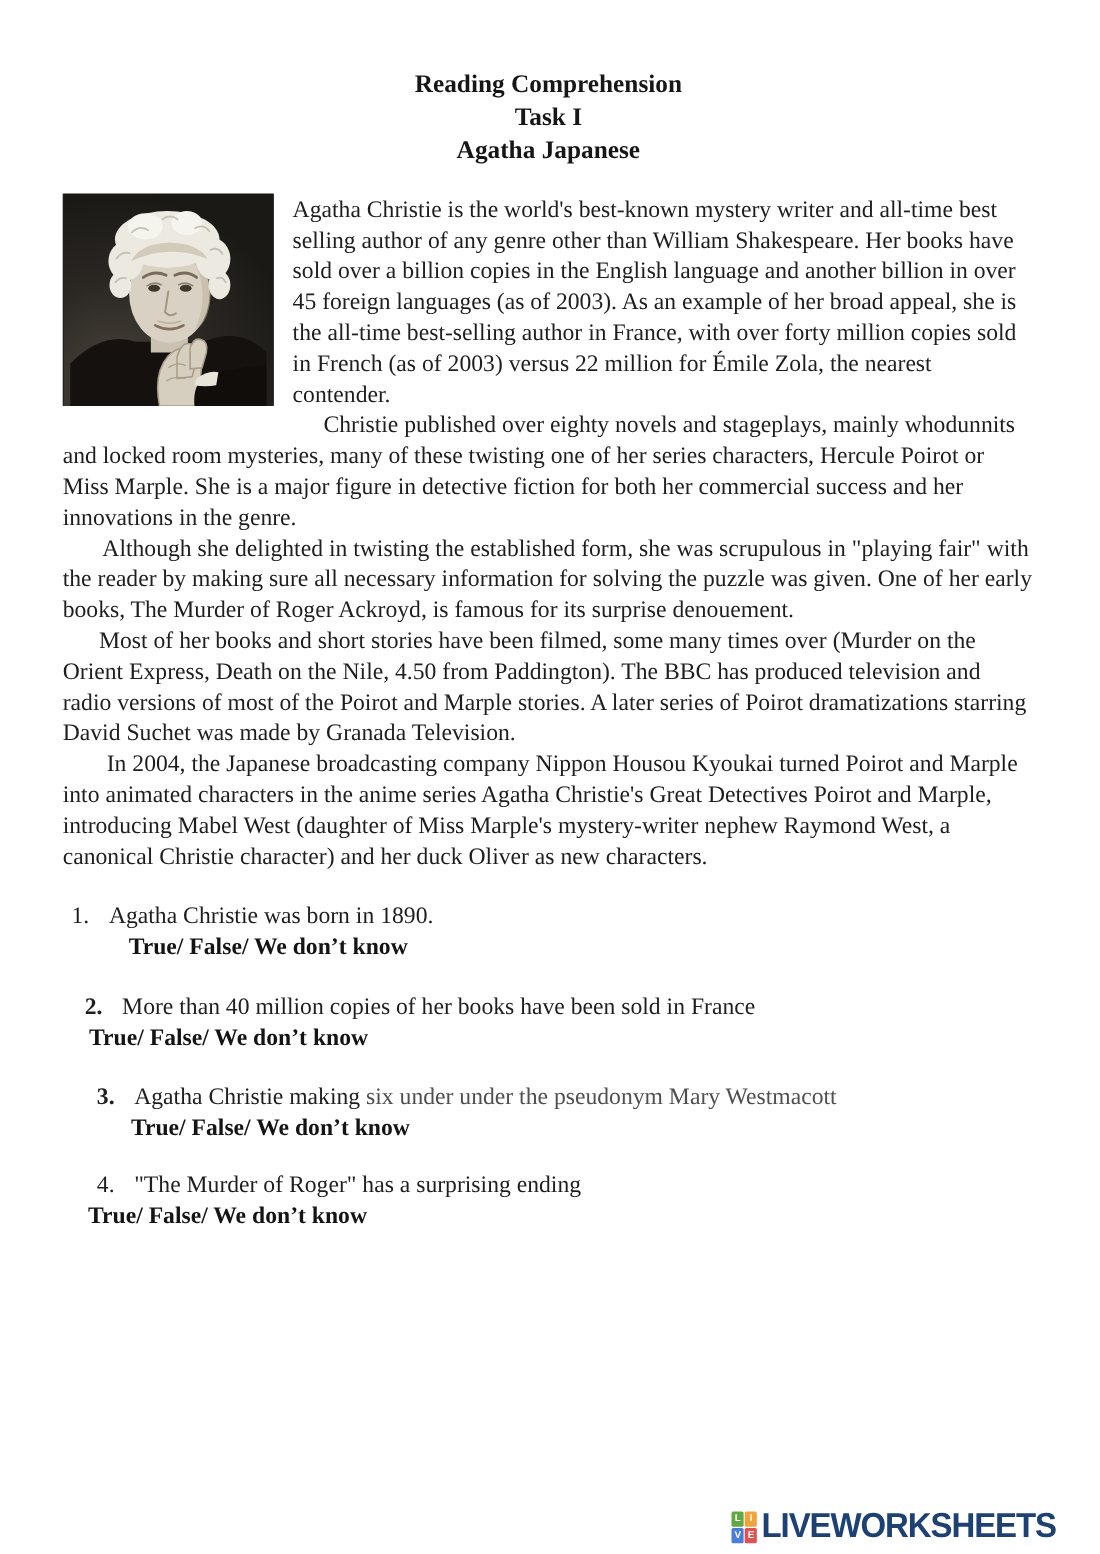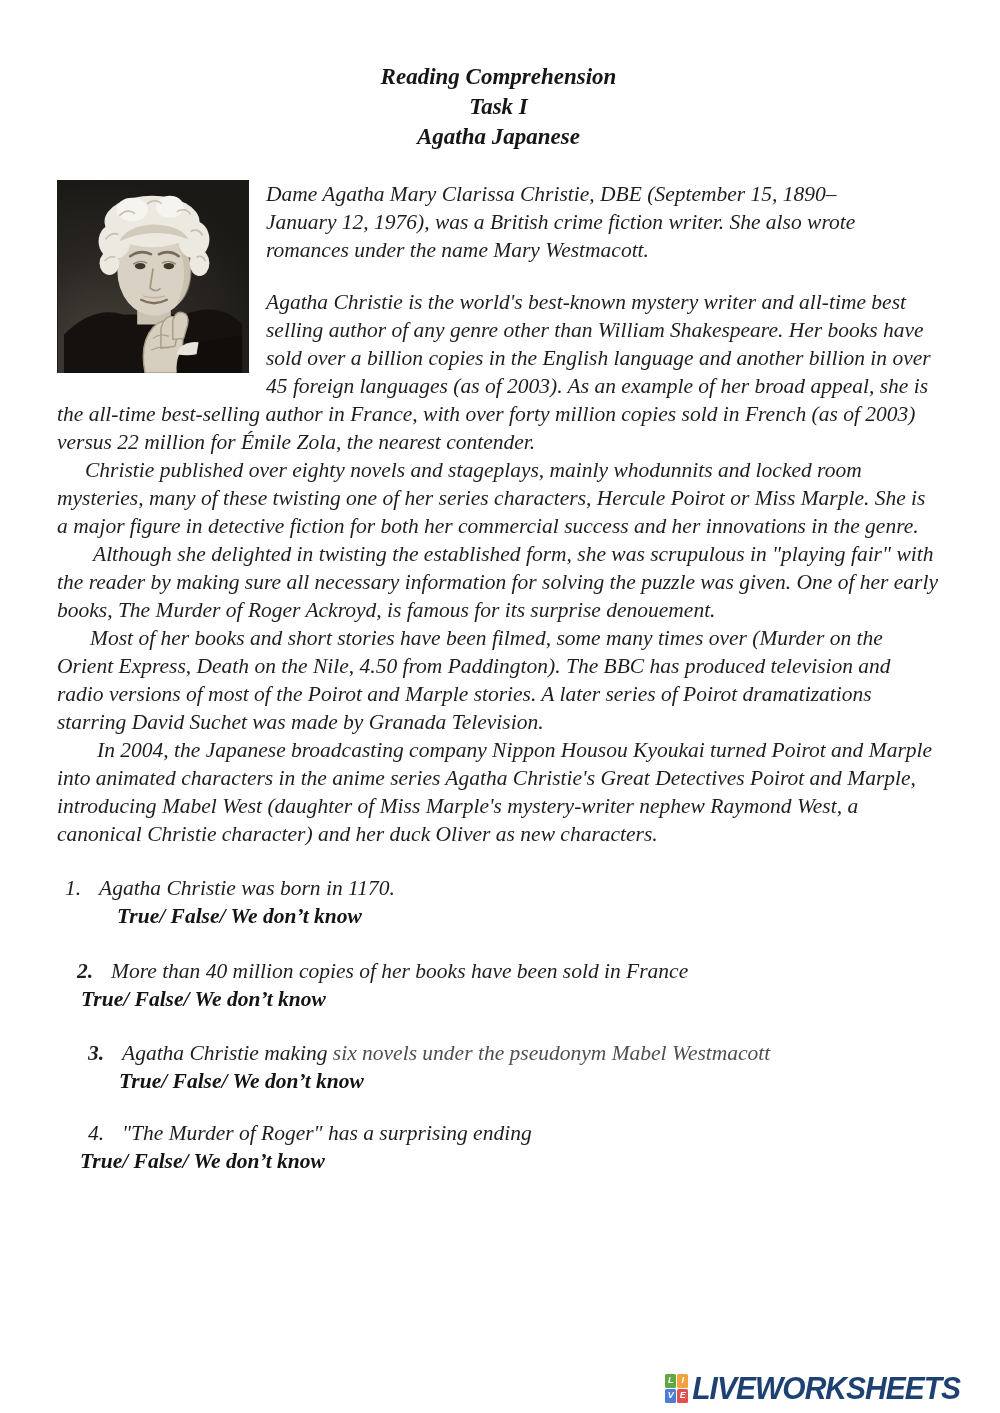--- a/index.html
+++ b/index.html
@@ -8,21 +8,20 @@
     background:#ffffff;
     font-family:"Liberation Serif","DejaVu Serif",serif;
     color:#1e1e1e;
     position:relative;
     overflow:hidden;
   }
   .page{
     position:absolute; inset:0;
     padding:62px 60px 0 57px;
     box-sizing:border-box;
-    font-style:italic;
   }
   
   .title-block{
     text-align:center;
     font-weight:bold;
     font-size:23px;
     line-height:30px;
     margin-bottom:0;
     color:#161616;
   }
@@ -175,47 +174,46 @@
         <g stroke="#a99c87" stroke-width="1.2" fill="none" opacity="0.9">
           <path d="M96,160 q8,-6 16,-2"></path>
           <path d="M94,172 q9,-5 18,-2"></path>
         </g>
 
         <path d="M120,195 q-2,-22 14,-30 l52,-8 v38z" fill="#100d0a"></path>
         <path d="M122,170 q10,-8 20,-6 l-2,12 q-10,2 -20,0z" fill="#e8e4da"></path>
       </svg>
     </figure>
 
-    <p class="p1">Dame Agatha Mary Clarissa Christie, DBE (September 15, 1890– January 12, 1976), was a British crime fiction writer. She also wrote romances under the name Mary Westmacott.</p>
     <p class="p2">Agatha Christie is the world's best-known mystery writer and all-time best selling author of any genre other than William Shakespeare. Her books have sold over a billion copies in the English language and another billion in over 45 foreign languages (as of 2003). As an example of her broad appeal, she is the all-time best-selling author in France, with over forty million copies sold in French (as of 2003) versus 22 million for Émile Zola, the nearest contender.</p>
     <p class="p3">Christie published over eighty novels and stageplays, mainly whodunnits and locked room mysteries, many of these twisting one of her series characters, Hercule Poirot or Miss Marple. She is a major figure in detective fiction for both her commercial success and her innovations in the genre.</p>
     <p class="p4">Although she delighted in twisting the established form, she was scrupulous in "playing fair" with the reader by making sure all necessary information for solving the puzzle was given. One of her early books, The Murder of Roger Ackroyd, is famous for its surprise denouement.</p>
     <p class="p5">Most of her books and short stories have been filmed, some many times over (Murder on the Orient Express, Death on the Nile, 4.50 from Paddington). The BBC has produced television and radio versions of most of the Poirot and Marple stories. A later series of Poirot dramatizations starring David Suchet was made by Granada Television.</p>
     <p class="p6">In 2004, the Japanese broadcasting company Nippon Housou Kyoukai turned Poirot and Marple into animated characters in the anime series Agatha Christie's Great Detectives Poirot and Marple, introducing Mabel West (daughter of Miss Marple's mystery-writer nephew Raymond West, a canonical Christie character) and her duck Oliver as new characters.</p>
 
 
     <section class="questions">
 
       <div class="question q1">
         <div class="q-line">
-          <span class="q-num">1.</span><span>Agatha Christie was born in 1170.</span>
+          <span class="q-num">1.</span><span>Agatha Christie was born in 1890.</span>
         </div>
         <div class="q-options">True/ False/ We don’t know</div>
       </div>
 
       <div class="question q2">
         <div class="q-line">
           <span class="q-num">2.</span><span>More than 40 million copies of her books have been sold in France</span>
         </div>
         <div class="q-options">True/ False/ We don’t know</div>
       </div>
 
       <div class="question q3">
         <div class="q-line">
-          <span class="q-num">3.</span><span>Agatha Christie making </span><span class="gray">six novels under the pseudonym Mabel Westmacott</span>
+          <span class="q-num">3.</span><span>Agatha Christie making </span><span class="gray">six under under the pseudonym Mary Westmacott</span>
         </div>
         <div class="q-options">True/ False/ We don’t know</div>
       </div>
 
       <div class="question q4">
         <div class="q-line">
           <span class="q-num">4.</span><span>"The Murder of Roger" has a surprising ending</span>
         </div>
         <div class="q-options">True/ False/ We don’t know</div>
       </div>

